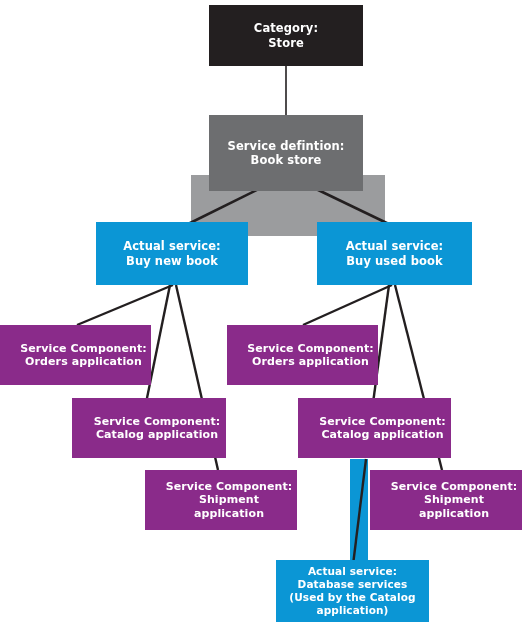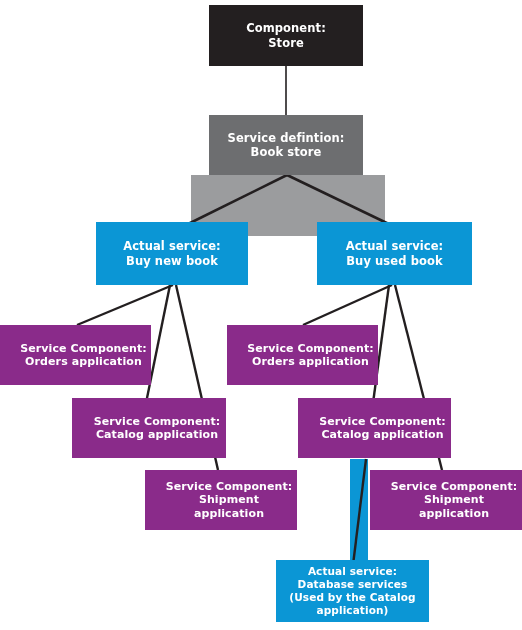--- a/index.html
+++ b/index.html
@@ -90,25 +90,25 @@
     <line x1="395" y1="285" x2="442" y2="470" stroke-width="2.4"></line>
   </svg>
 
   <div class="connector-blue lay-2" style="left:350px; top:459px; width:18px; height:105px;"></div>
 
   <svg class="links lay-3" viewBox="0 0 522 630">
     <line x1="366" y1="459" x2="353" y2="565" stroke-width="2.4"></line>
   </svg>
 
   <div class="node n-category lay-3" style="left:209px; top:5px; width:154px; height:61px; font-size:11.5px; font-weight:700;">
-    <span>Component:
+    <span>Category:
 Store</span>
   </div>
 
-  <div class="node n-svcdef lay-3" style="left:209px; top:115px; width:154px; height:60px; font-size:11.5px; font-weight:700;">
+  <div class="node n-svcdef lay-3" style="left:209px; top:115px; width:154px; height:76px; font-size:11.5px; font-weight:700;">
     <span>Service defintion:
 Book store</span>
   </div>
 
   <div class="node n-actual lay-4" style="left:96px; top:222px; width:152px; height:63px; font-size:11.5px; font-weight:700;">
     <span>Actual service:
 Buy new book</span>
   </div>
 
   <div class="node n-actual lay-4" style="left:317px; top:222px; width:155px; height:63px; font-size:11.5px; font-weight:700;">

